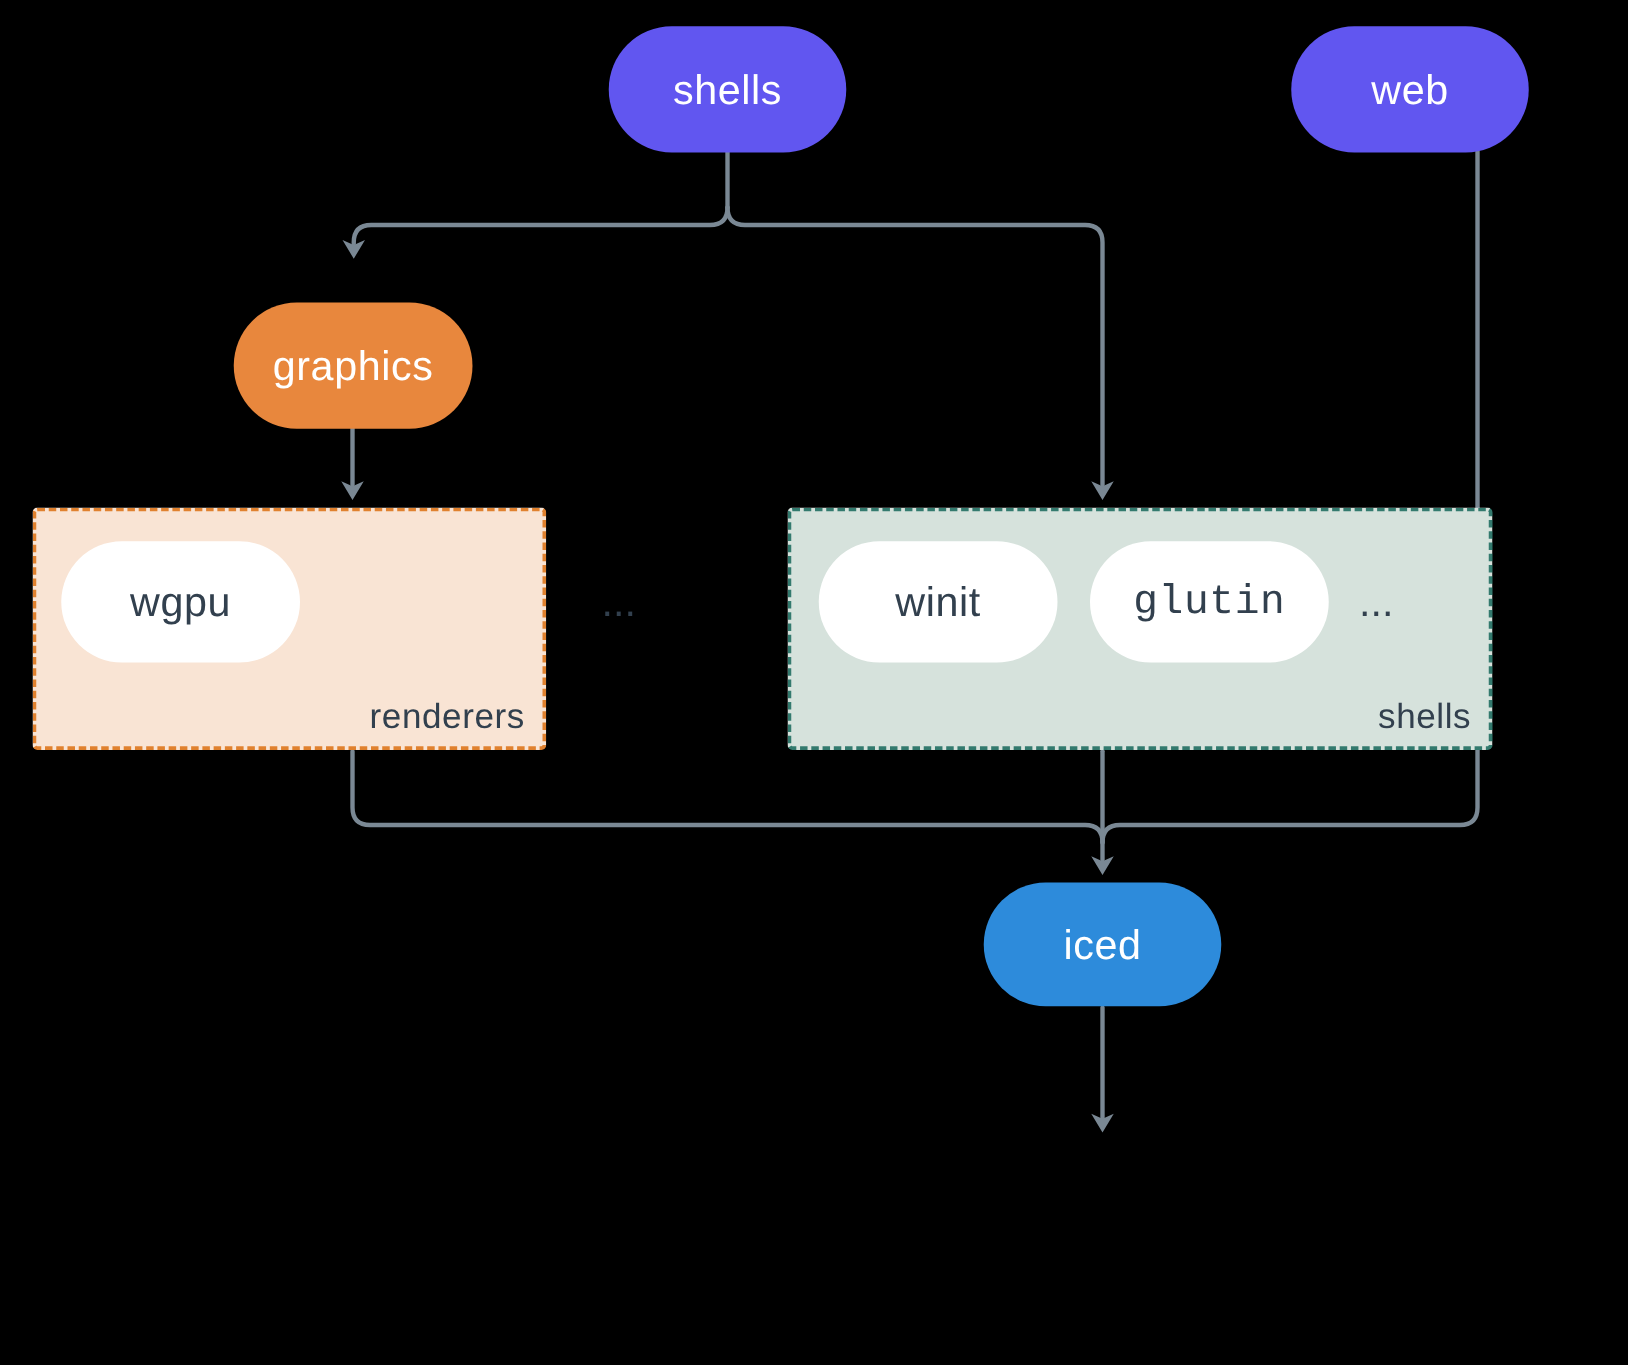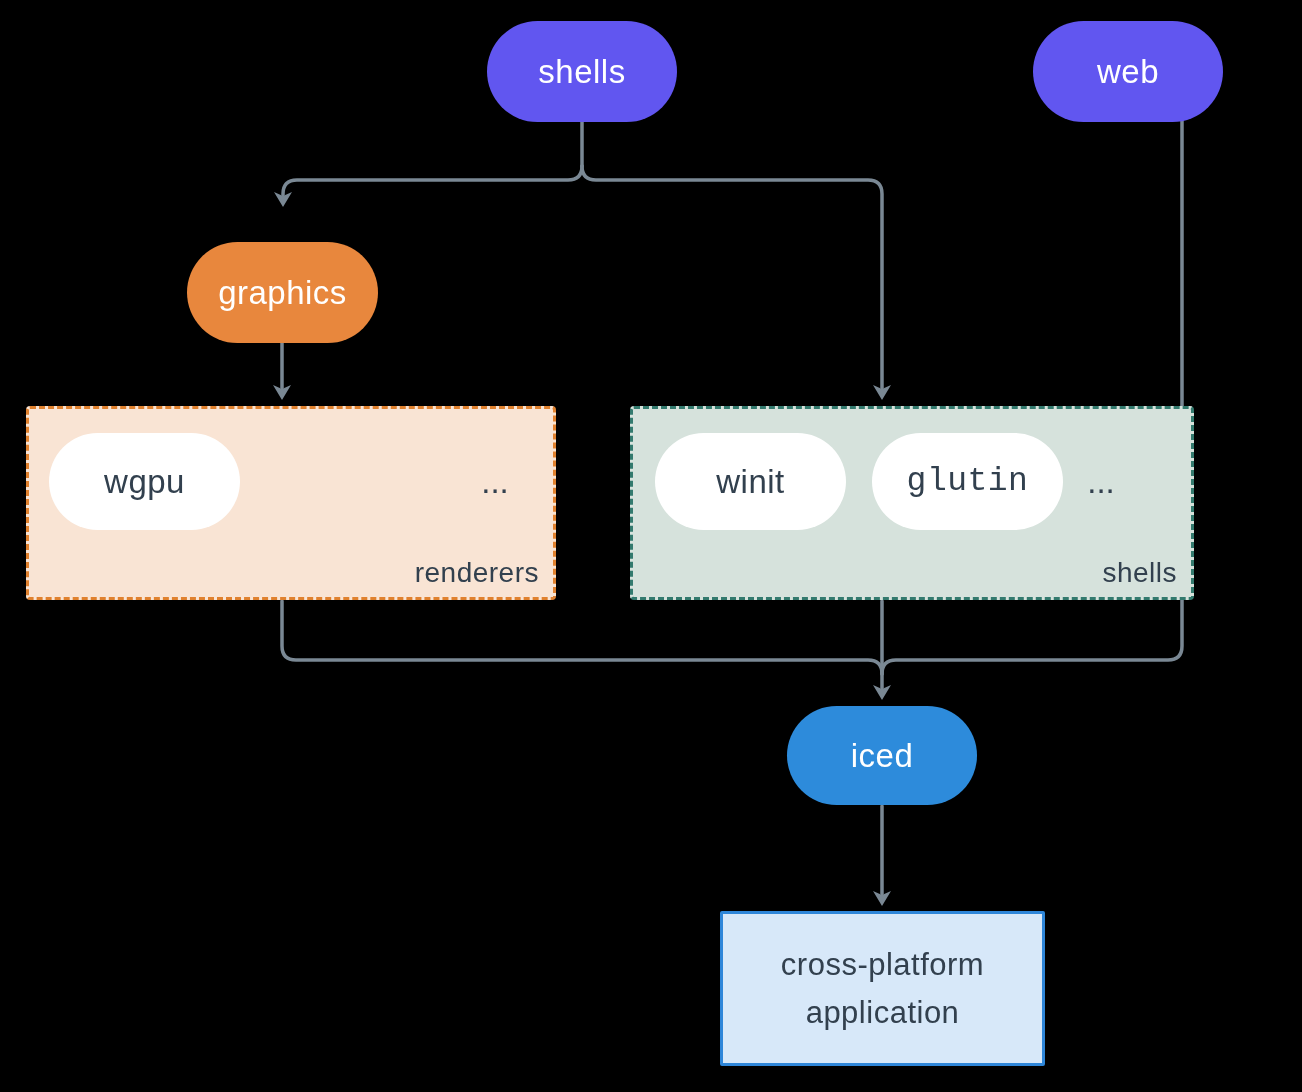--- a/index.html
+++ b/index.html
@@ -54,21 +54,21 @@
 
   .group {
     position: absolute;
     top: 406px;
     height: 194px;
     border-radius: 4px;
     box-sizing: border-box;
   }
   .group.renderers {
     left: 26px;
-    width: 530px;
+    width: 411px;
     background: #F9E4D4;
     border: 3px dashed #E0812E;
   }
   .group.shells {
     left: 630px;
     width: 564px;
     background: #D6E2DC;
     border: 3px dashed #337A6E;
   }
   .group .pill { height: 97px; width: 191px; top: 24px; }
@@ -174,18 +174,14 @@
       <span>glutin</span>
     </div>
     <div class="ellipsis">...</div>
     <div class="group-label">shells</div>
   </div>
 
   <div class="pill blue iced">
     <span>iced</span>
   </div>
 
-  <div class="app-box">
-    <span>cross-platform</span>
-    <span>application</span>
-  </div>
 
 </div>
 
 </body></html>

